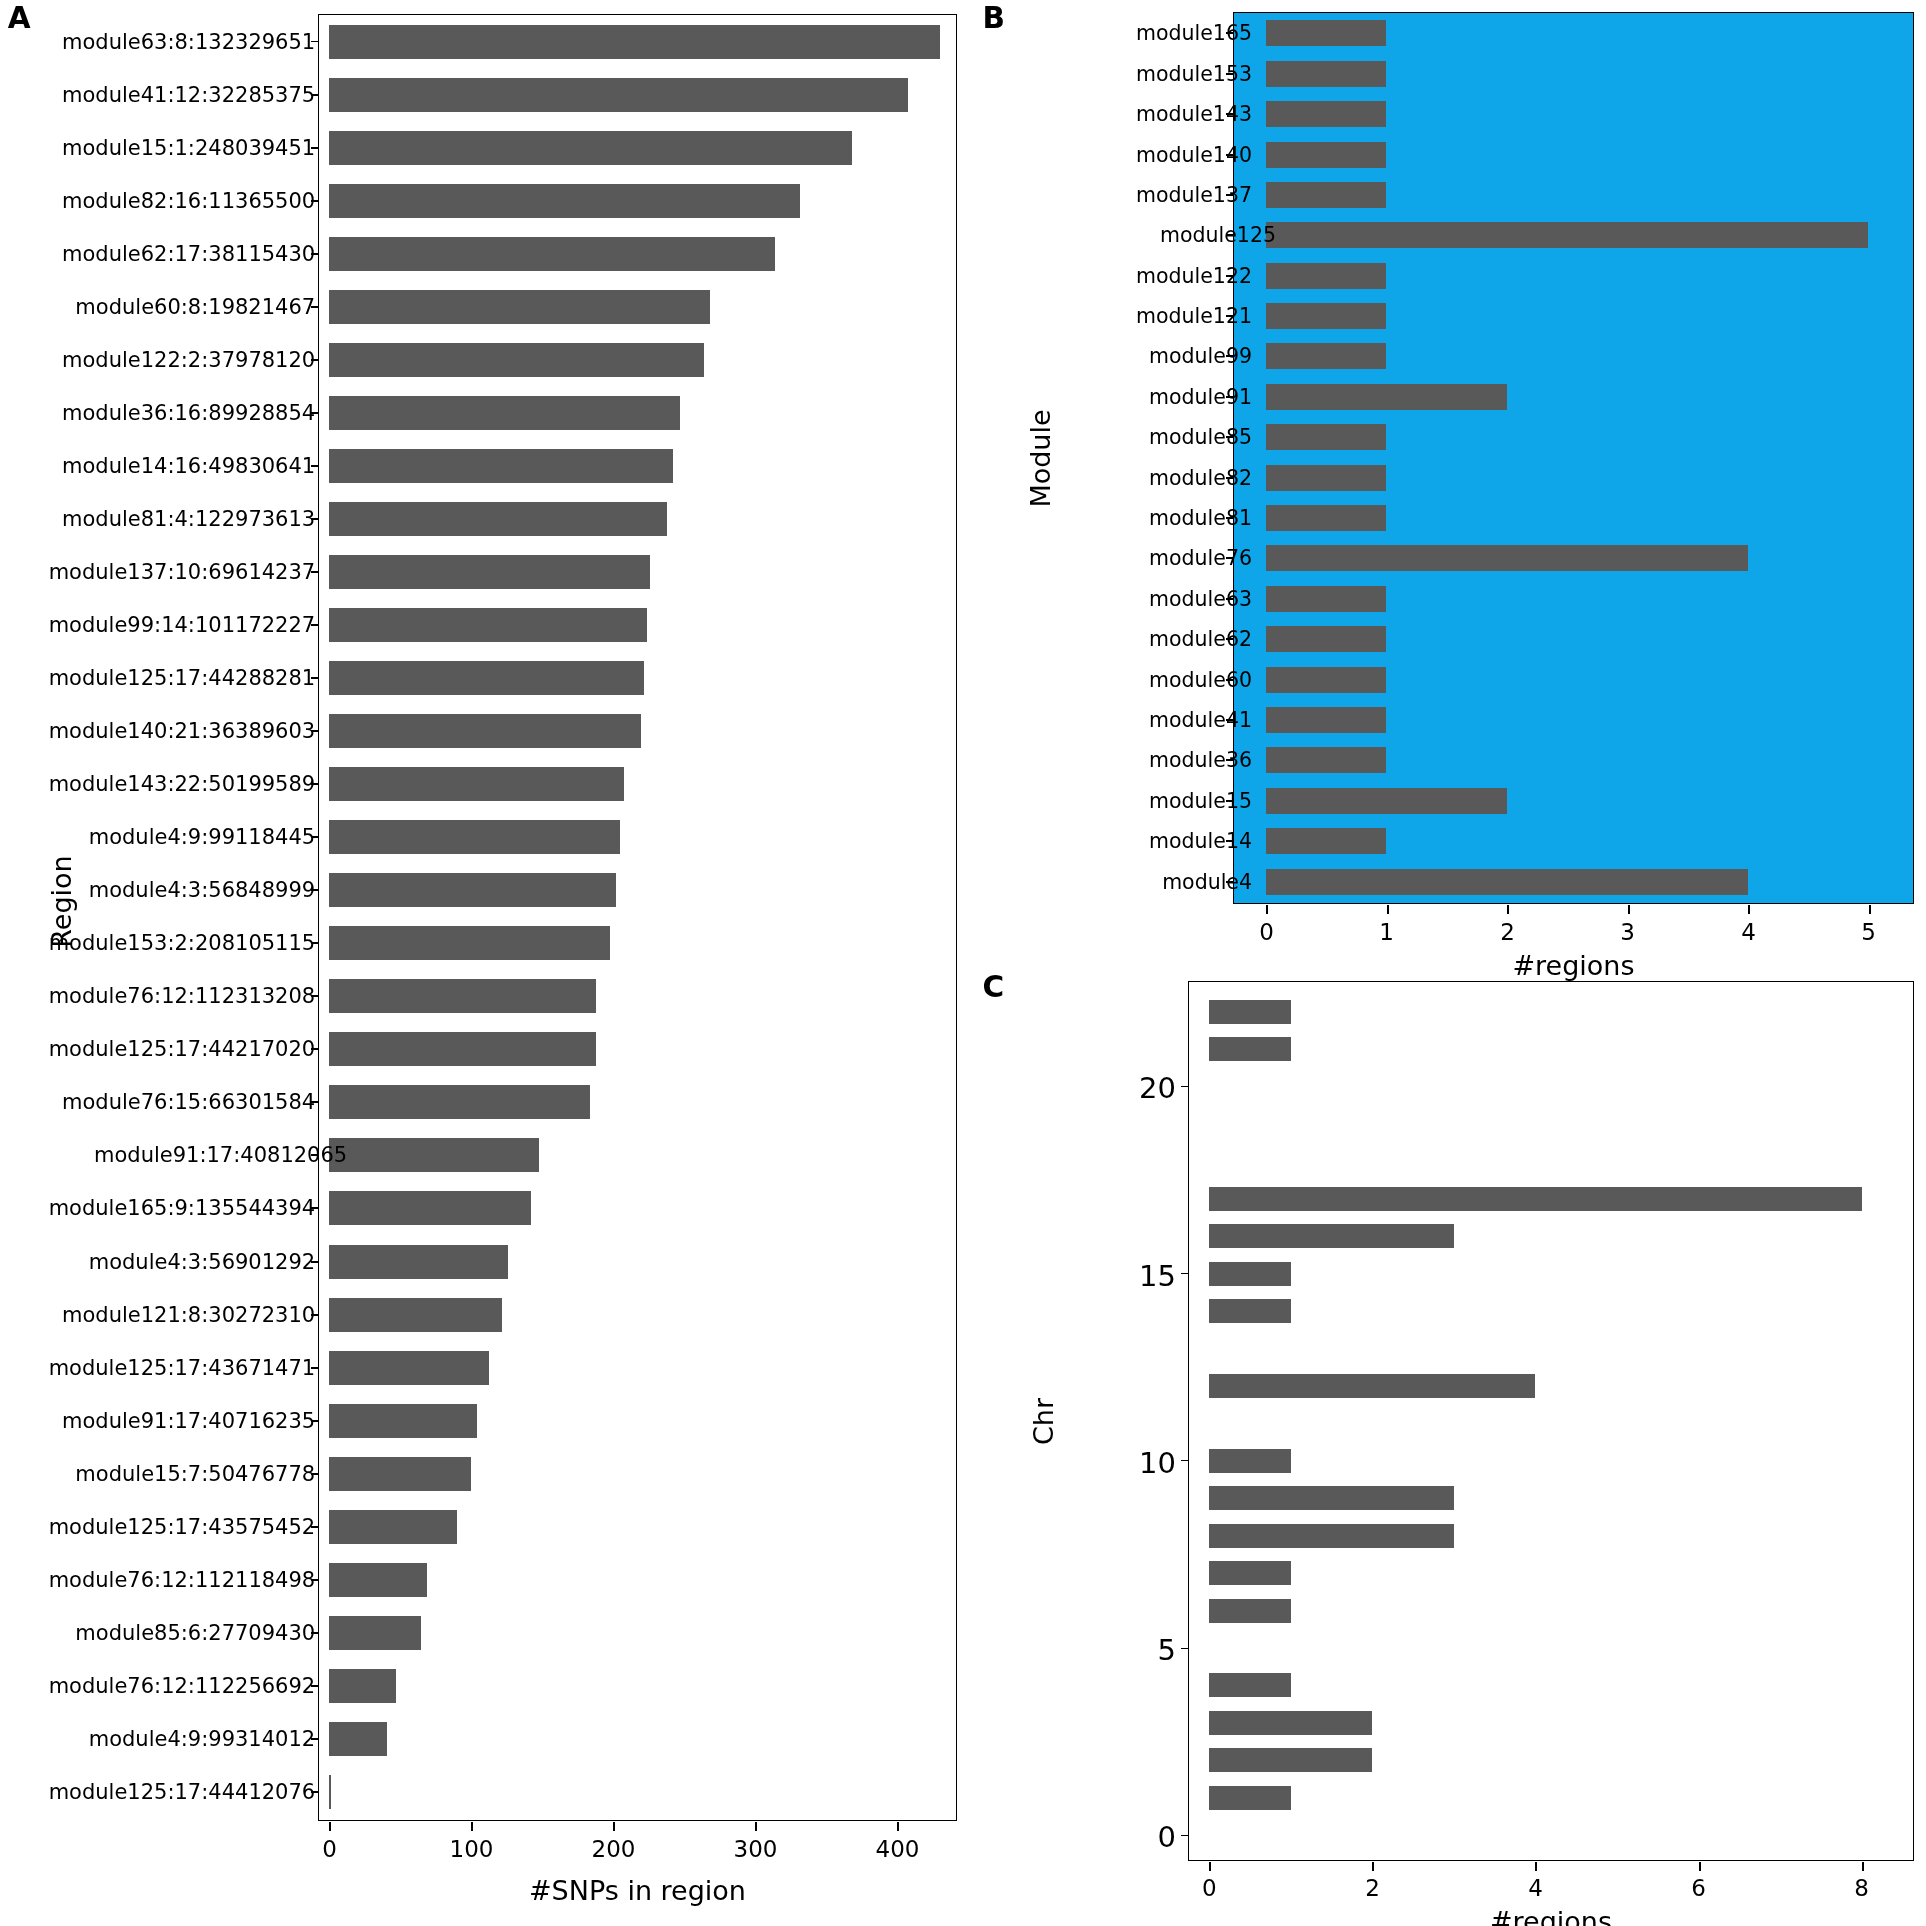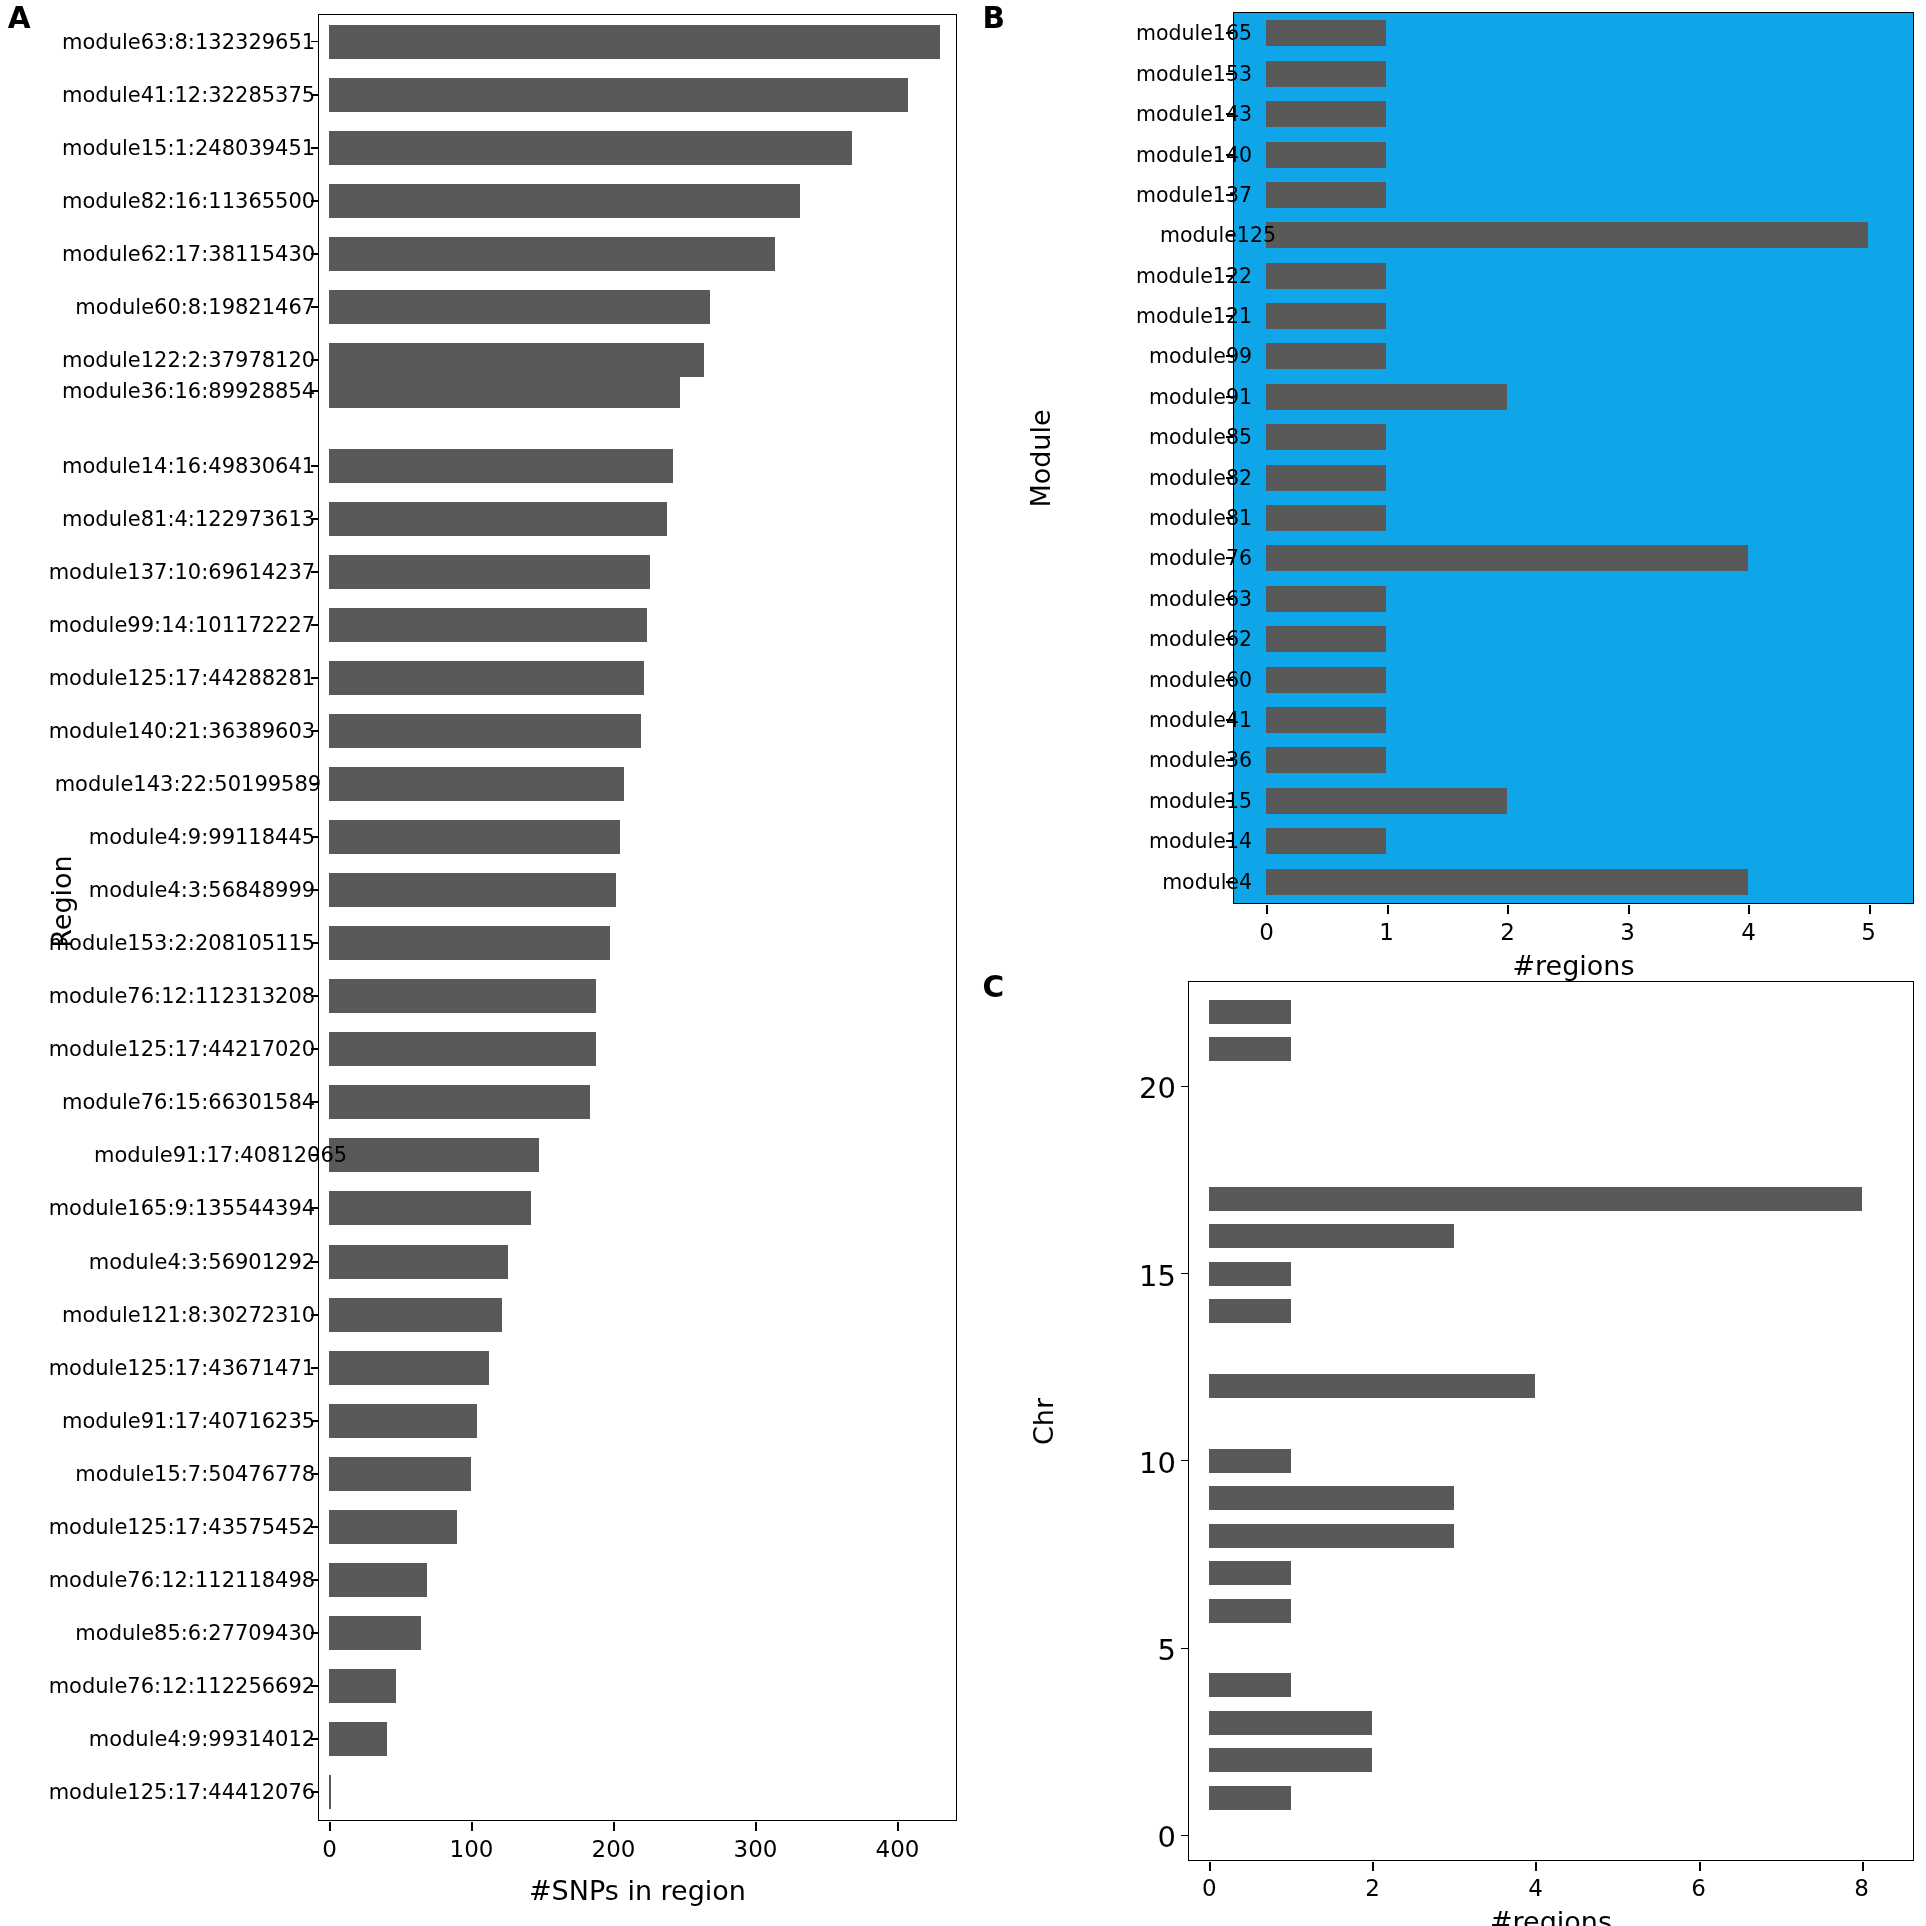--- a/index.html
+++ b/index.html
@@ -316,21 +316,21 @@
           <div class="rowA" style="top: 275px; left: 10.2px; width: 625px;">
             <div class="barA" style="width: 381px;"></div>
             <div class="ytickA" style="left: -18px;"></div>
             <div class="tickA-label" style="right: 639px;">module60:8:19821467</div>
           </div>
           <div class="rowA" style="top: 328px; left: 10.2px; width: 625px;">
             <div class="barA" style="width: 375px;"></div>
             <div class="ytickA" style="left: -18px;"></div>
             <div class="tickA-label" style="right: 639px;">module122:2:37978120</div>
           </div>
-          <div class="rowA" style="top: 359px; left: 10.2px; width: 625px;">
+          <div class="rowA" style="top: 381px; left: 10.2px; width: 625px;">
             <div class="barA" style="width: 351px;"></div>
             <div class="ytickA" style="left: -18px;"></div>
             <div class="tickA-label" style="right: 639px;">module36:16:89928854</div>
           </div>
           <div class="rowA" style="top: 434px; left: 10.2px; width: 625px;">
             <div class="barA" style="width: 344px;"></div>
             <div class="ytickA" style="left: -18px;"></div>
             <div class="tickA-label" style="right: 639px;">module14:16:49830641</div>
           </div>
           <div class="rowA" style="top: 487px; left: 10.2px; width: 625px;">
@@ -351,21 +351,21 @@
           <div class="rowA" style="top: 646px; left: 10.2px; width: 625px;">
             <div class="barA" style="width: 315px;"></div>
             <div class="ytickA" style="left: -18px;"></div>
             <div class="tickA-label" style="right: 639px;">module125:17:44288281</div>
           </div>
           <div class="rowA" style="top: 699px; left: 10.2px; width: 625px;">
             <div class="barA" style="width: 312px;"></div>
             <div class="ytickA" style="left: -18px;"></div>
             <div class="tickA-label" style="right: 639px;">module140:21:36389603</div>
           </div>
-          <div class="rowA" style="top: 752px; left: 10.2px; width: 625px; padding-left: 6px;">
+          <div class="rowA" style="top: 752px; left: 10.2px; width: 625px;">
             <div class="barA" style="width: 295px;"></div>
             <div class="ytickA" style="left: -18px;"></div>
             <div class="tickA-label" style="right: 639px;">module143:22:50199589</div>
           </div>
           <div class="rowA" style="top: 805px; left: 10.2px; width: 625px;">
             <div class="barA" style="width: 291px;"></div>
             <div class="ytickA" style="left: -18px;"></div>
             <div class="tickA-label" style="right: 639px;">module4:9:99118445</div>
           </div>
           <div class="rowA" style="top: 858px; left: 10.2px; width: 625px;">

